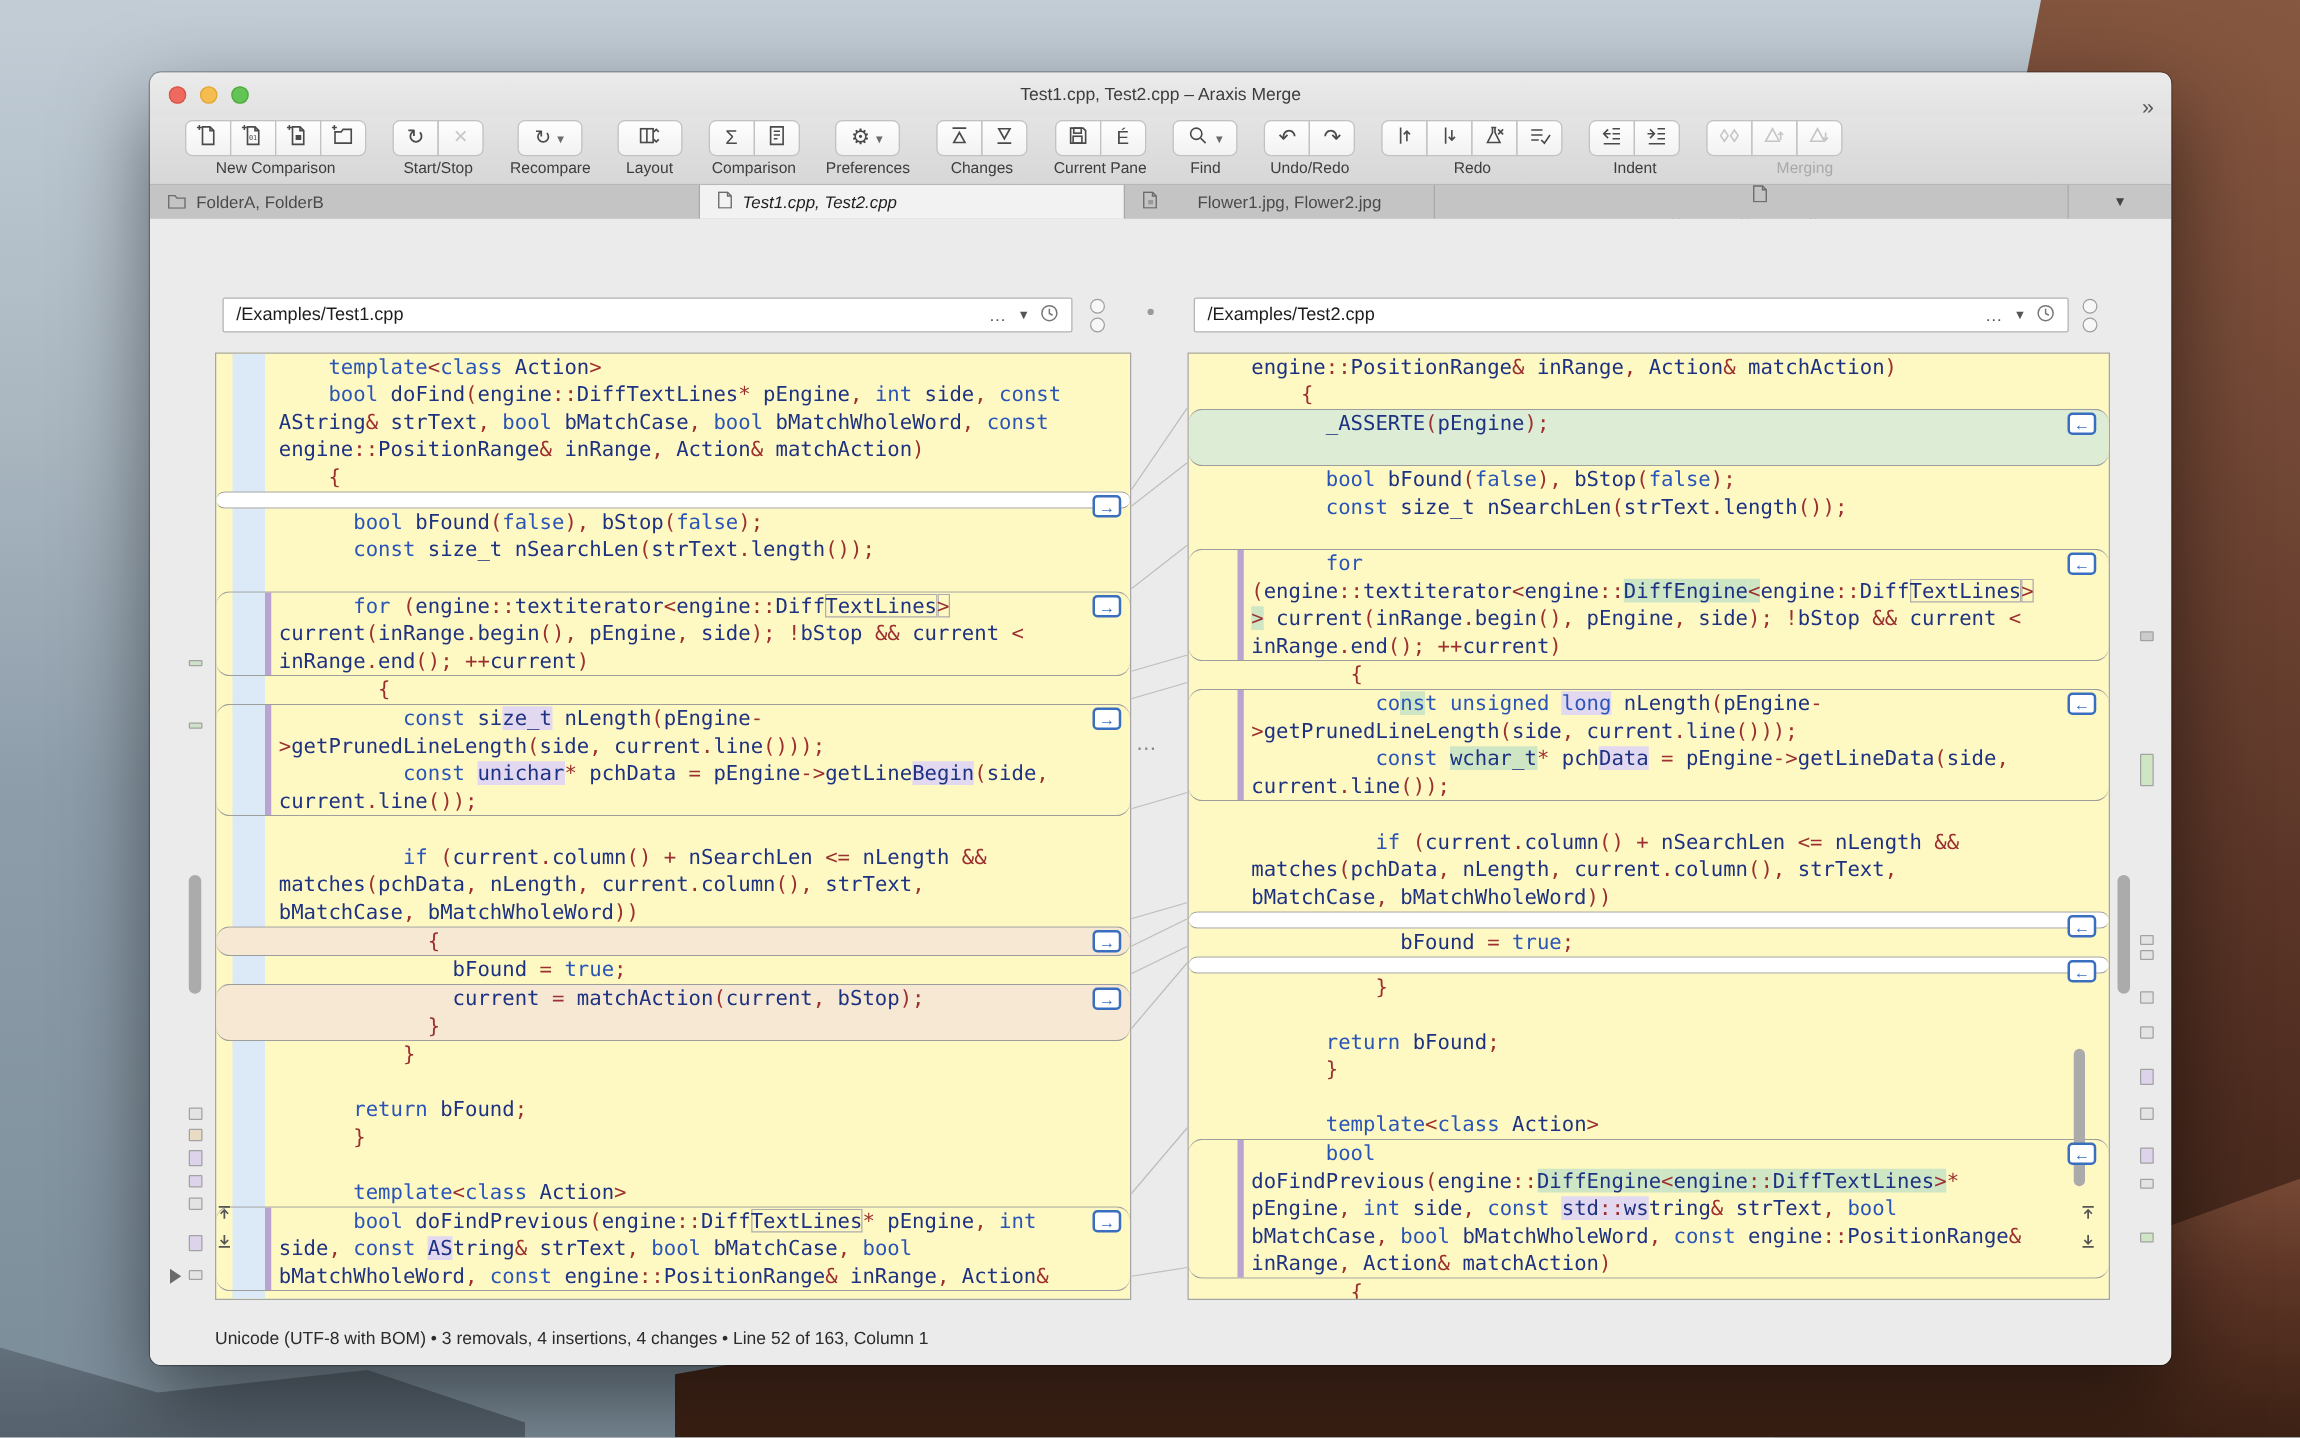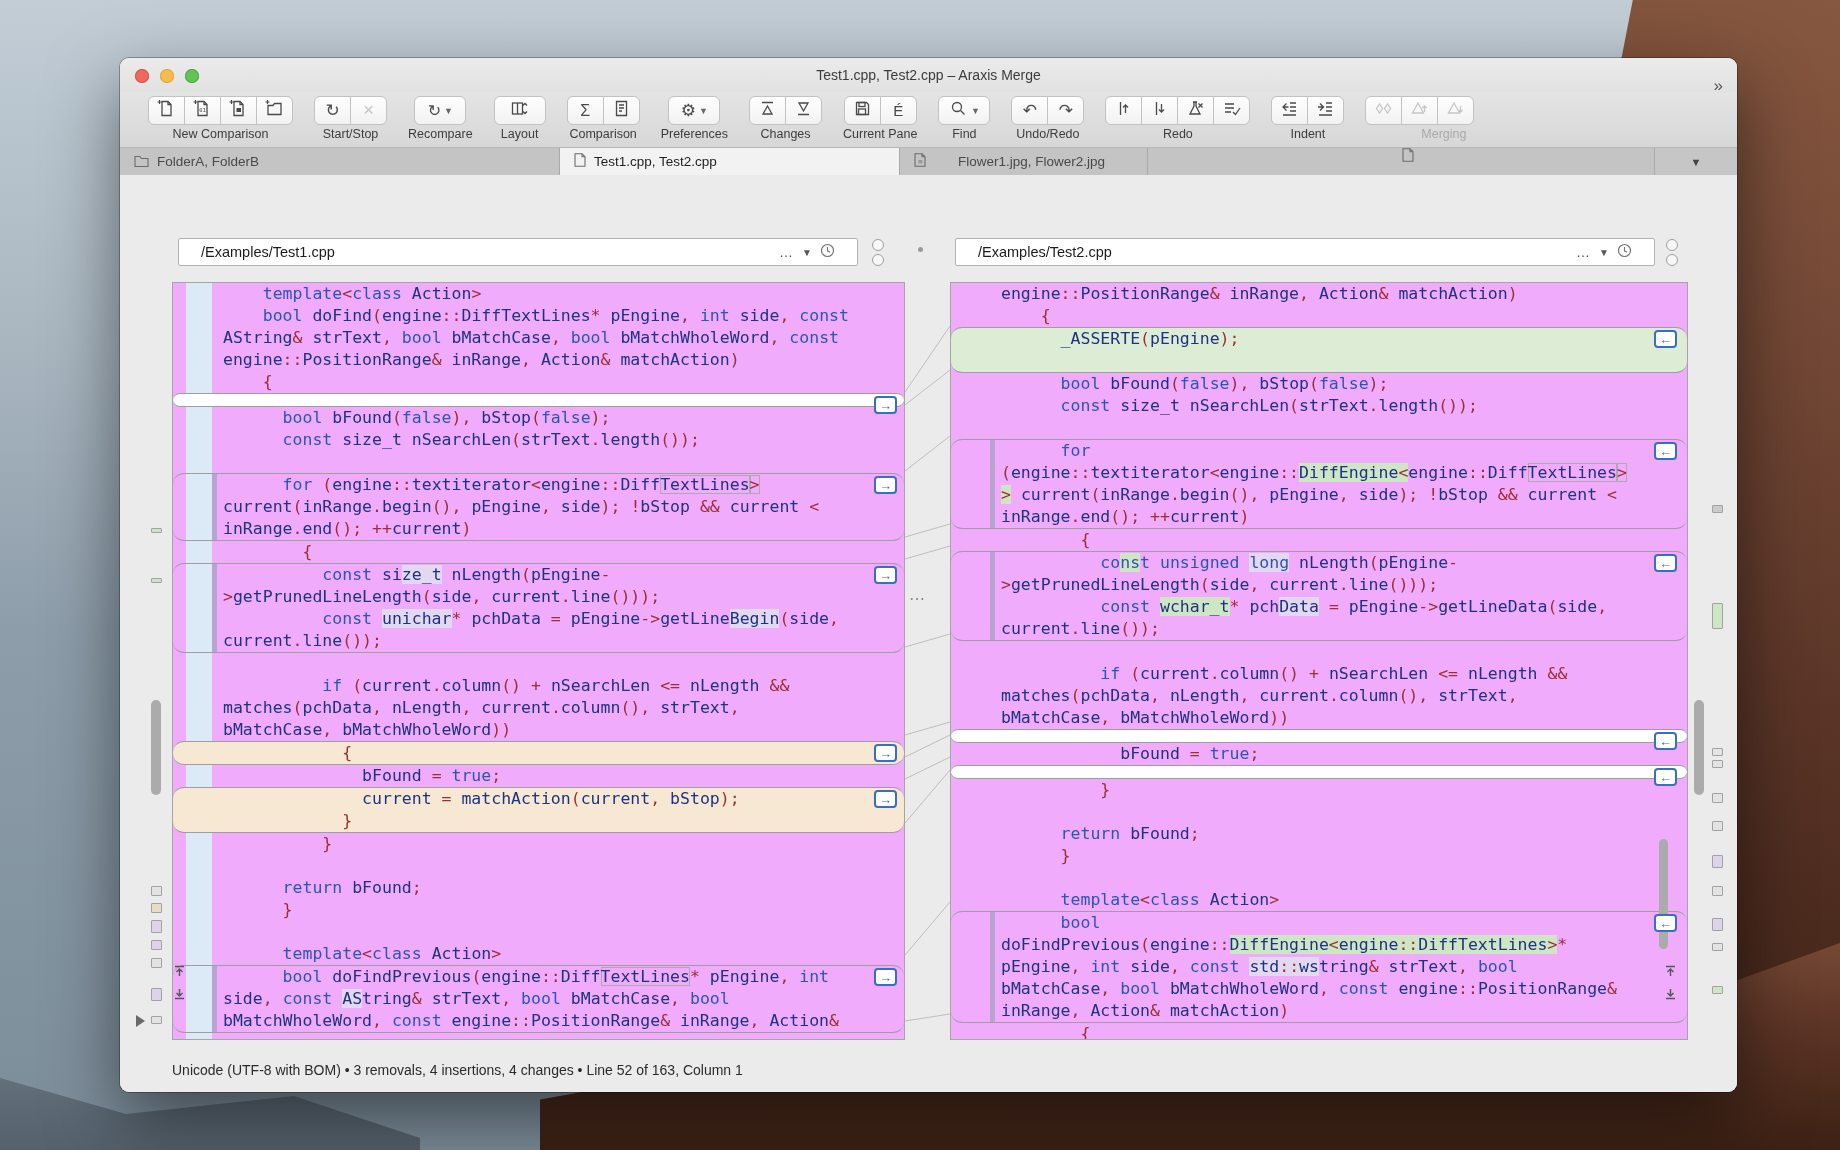--- a/index.html
+++ b/index.html
@@ -55,30 +55,30 @@
     background:#c4c4c4;display:flex;align-items:center;padding-left:14px;gap:8px;
     font-size:13.5px;color:#4a4a4a;overflow:hidden;}
   .tab.active{background:#f2f2f2;color:#1e1e1e;}
   .tab-drop{position:absolute;top:0;right:0;height:27px;width:82px;display:flex;
     align-items:center;justify-content:center;color:#444;font-size:11px;}
 
   
   .content{position:absolute;left:0;top:117px;right:0;bottom:0;background:#ebebeb;}
   .hdr-field{position:absolute;top:180px;height:28px;background:#fff;
     border:1px solid #b3b3b3;border-radius:2px;box-sizing:border-box;
-    display:flex;align-items:center;padding:0 22px;font-size:14.5px;color:#1c1c1c;}
+    display:flex;align-items:center;padding:0 10px;font-size:14.5px;color:#1c1c1c;}
   .hdr-field .spacer{flex:1;}
   .hdr-field .hmenu{color:#555;font-size:14px;margin-right:8px;letter-spacing:1px;}
   .hdr-field .harrow{color:#555;font-size:10px;margin-right:8px;}
   .hdr-circles{position:absolute;width:13px;}
   .hdr-circle{width:12px;height:12px;border:1px solid #9e9e9e;border-radius:50%;
     background:#f7f7f7;box-sizing:border-box;margin-bottom:3px;}
   .mini-dot{position:absolute;width:5px;height:5px;border-radius:50%;background:#9a9a9a;}
 
-  .pane{position:absolute;top:224px;height:758px;background:#f0abfc;
+  .pane{position:absolute;top:224px;height:758px;background:#fef9c3;
     border:1px solid #a5a5a5;box-sizing:border-box;overflow:hidden;}
   .pane-gutter{position:absolute;left:13px;top:0;bottom:0;width:26px;background:#dce9f6;}
   .seg{position:relative;}
   .cl{height:22px;line-height:22px;white-space:pre;
     font-family:"DejaVu Sans Mono",monospace;font-size:16.5px;padding-left:50px;}
   .seg.changed,.seg.removed,.seg.inserted,.seg.gap{border-top:1px solid #9e9e9e;border-bottom:1px solid #9e9e9e;border-radius:11px;}
   .seg.removed{background:#f6e8d3;}
   .seg.inserted{background:#dcecd5;}
   .seg.gap{height:12px;background:#fff;}
   .seg .bar{position:absolute;left:39px;top:0;bottom:0;width:5px;background:#b9a3d0;}
@@ -335,21 +335,21 @@
     </div>
   <div class="tb-overflow">»</div>
 
   <div class="tabbar" id="tabbar">
       <div class="tab" style="left: 0px; width: 440px; align-items: center;">
         <span class="icon"><svg width="15" height="13" viewBox="0 0 15 13" fill="none" stroke="#6b6b6b" stroke-width="1.1">
             <path d="M1 2.5h5l1.5 2H14v8H1z"></path>
           </svg></span>
         <span>FolderA, FolderB</span>
       </div>
-      <div class="tab active" style="left: 440px; width: 340px;">
+      <div class="tab active" style="left: 440px; width: 340px; font-style: italic;">
         <span class="icon"><svg width="12" height="14" viewBox="0 0 12 14" fill="none" stroke="#6b6b6b" stroke-width="1.1">
             <path d="M1 .8h7l3 3v9.5H1z"></path>
             <path d="M8 .8v3h3"></path>
           </svg></span>
         <span>Test1.cpp, Test2.cpp</span>
       </div>
       <div class="tab" style="left: 780px; width: 248px; gap: 32px;">
         <span class="icon"><svg width="12" height="14" viewBox="0 0 12 14" fill="none" stroke="#6b6b6b" stroke-width="1.1">
             <path d="M1 .8h7l3 3v9.5H1z"></path>
             <path d="M8 .8v3h3"></path>

